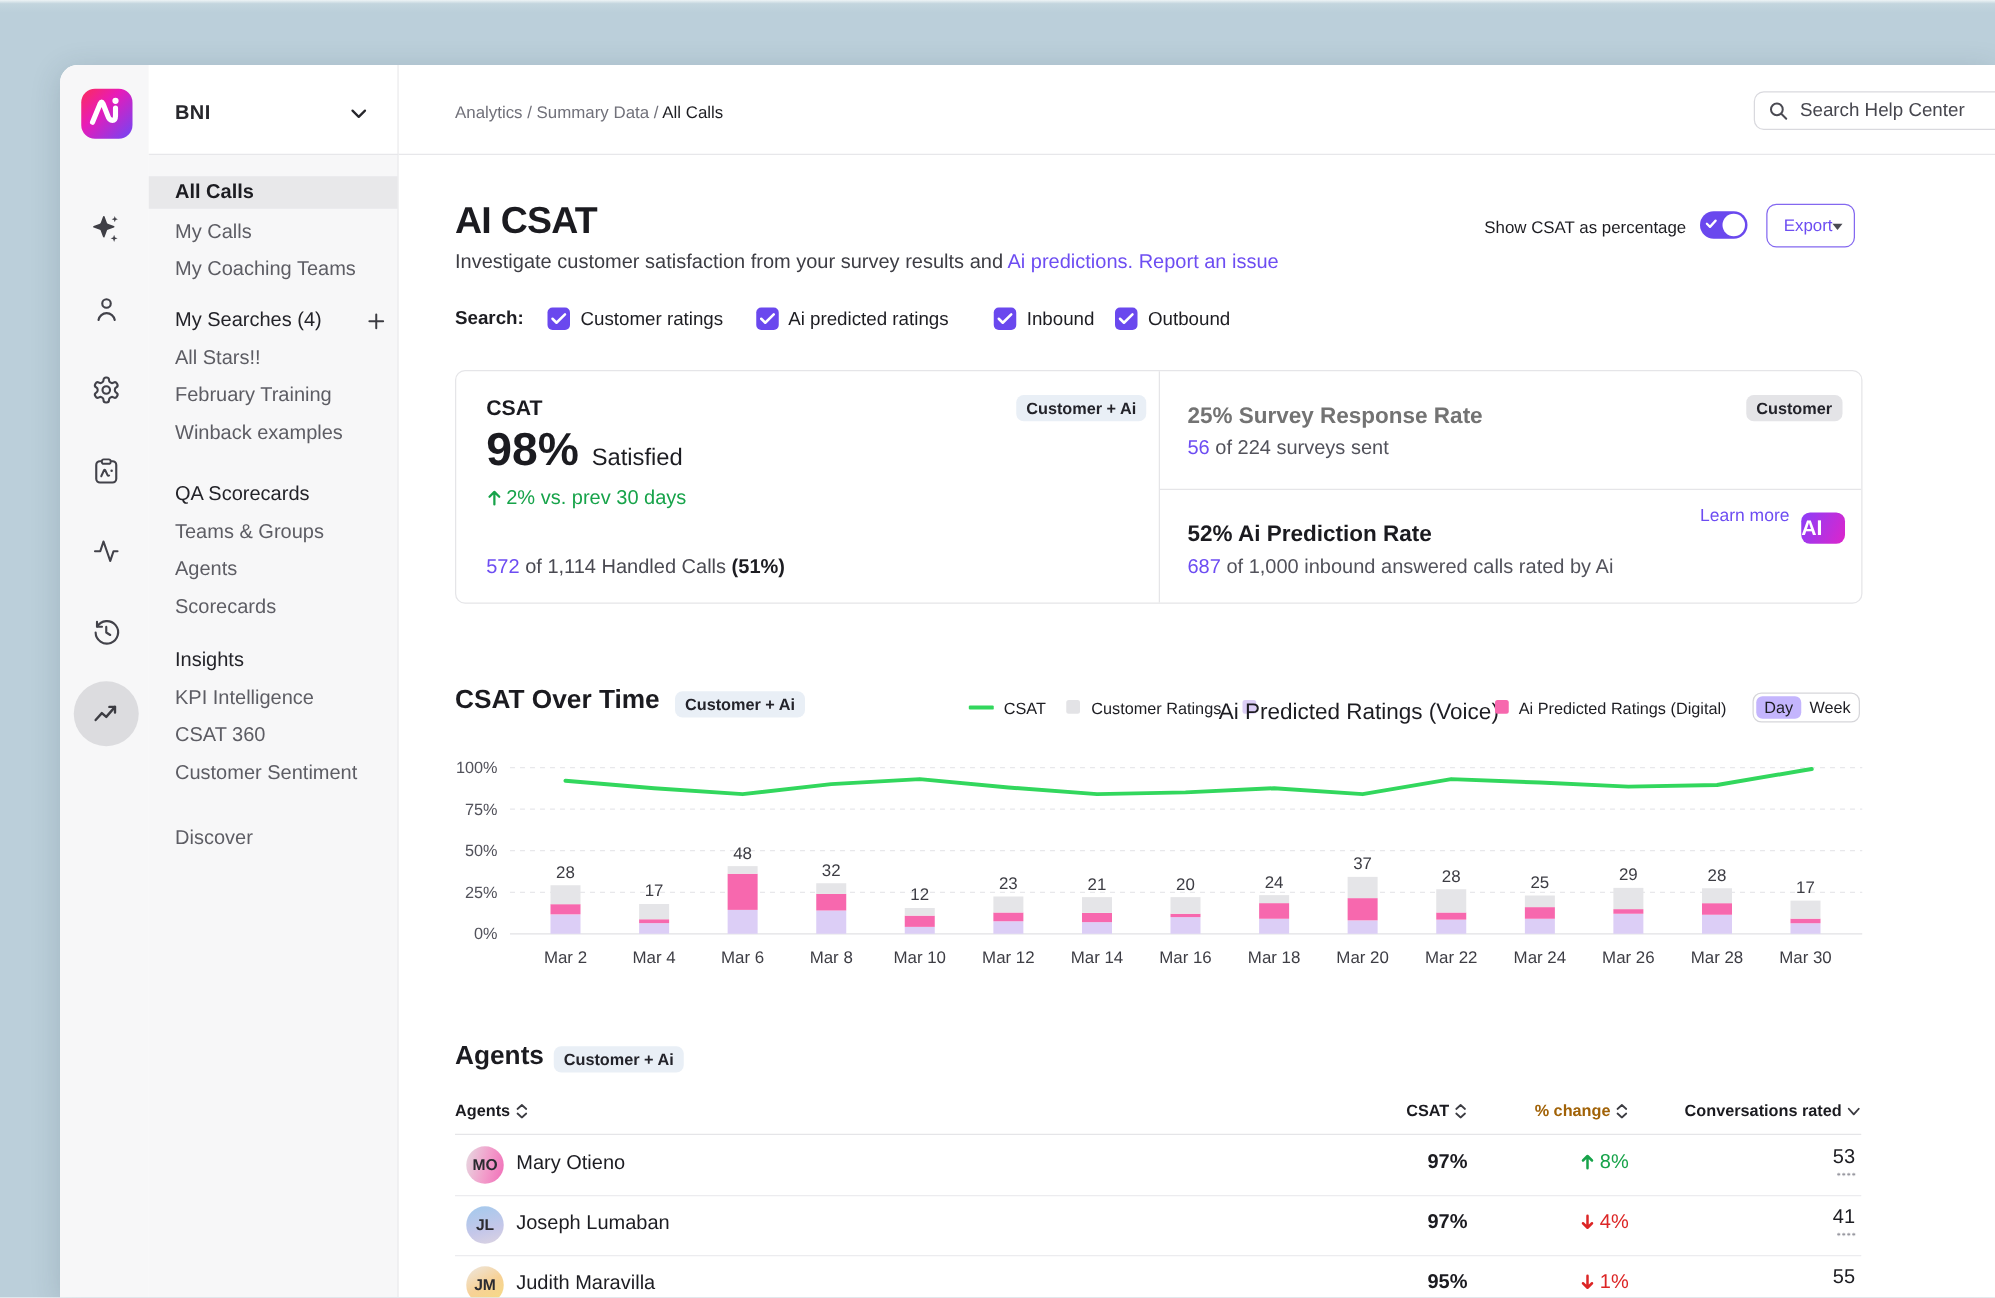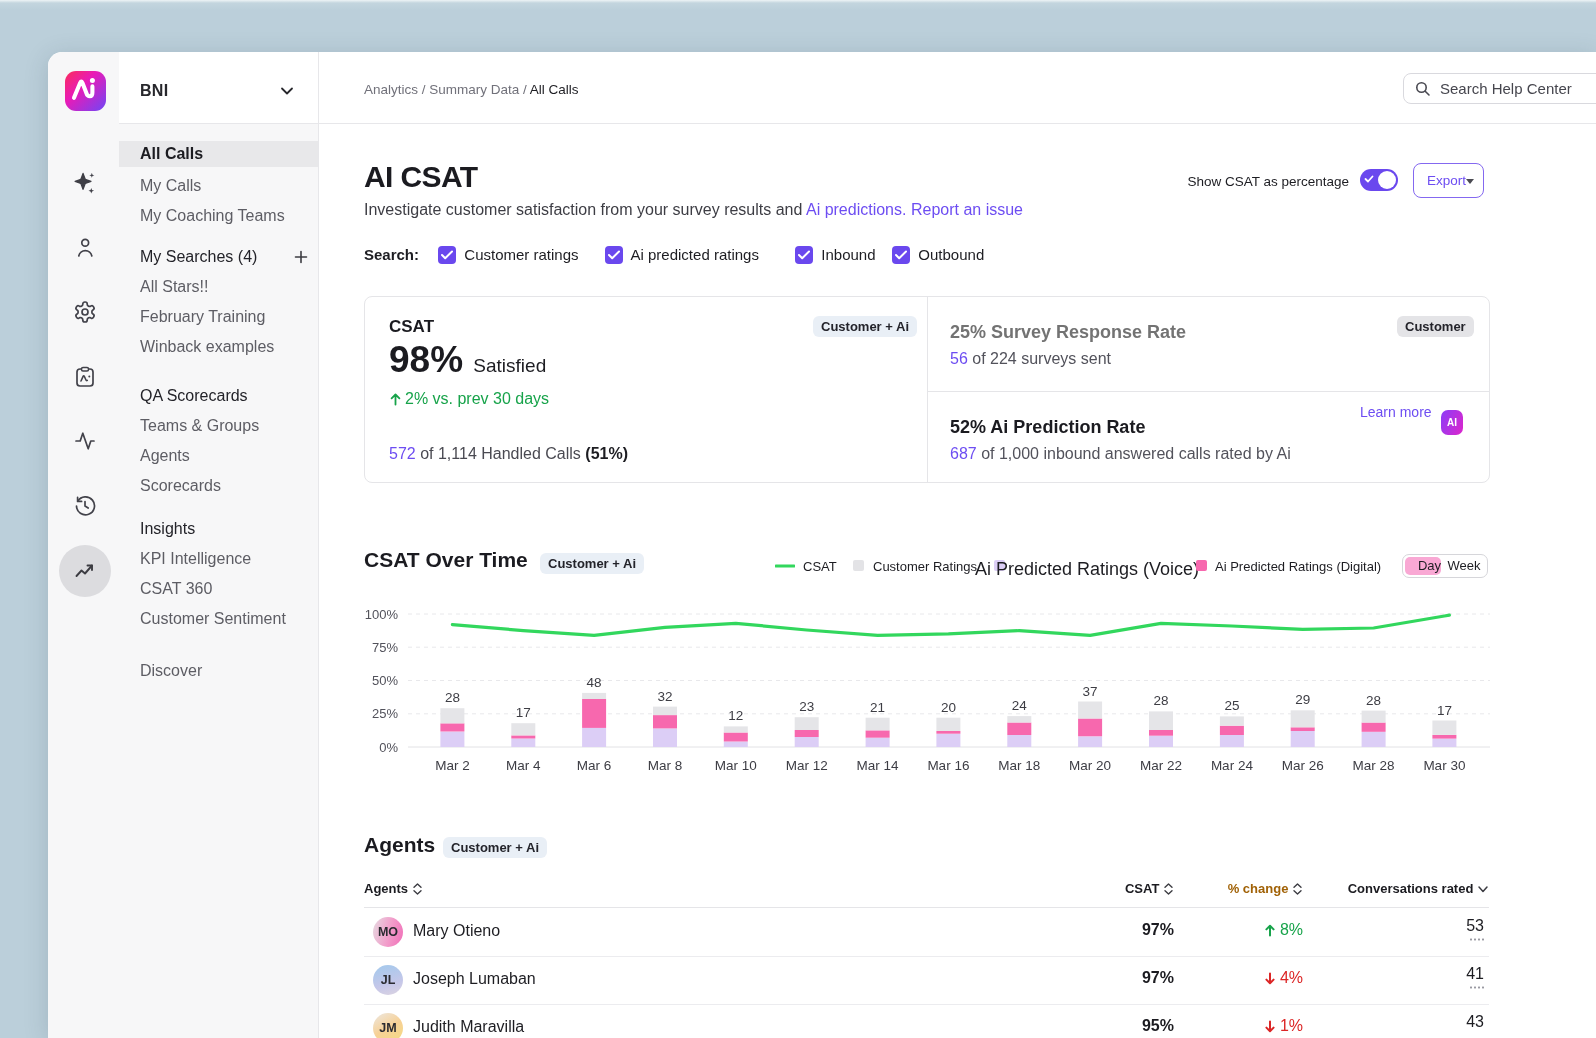--- a/index.html
+++ b/index.html
@@ -177,39 +177,39 @@
           <path d="M6.5 12.5V2.5M2.6 6.4L6.5 2.5l3.9 3.9" fill="none" stroke="#17a34a" stroke-width="1.8" stroke-linecap="round" stroke-linejoin="round"></path>
         </svg>2% vs. prev 30 days</div>
     <div class="abs" style="left:341px;top:393px;font-size:16px;color:#4a4a52"><span style="color:#6d4df2">572</span> of 1,114 Handled Calls <b style="color:#1d1d22">(51%)</b></div>
 
     <div class="abs" style="left:902px;top:270px;font-size:18px;font-weight:700;color:#737373">25% Survey Response Rate</div>
     <div class="abs badge gray" style="left:1349px;top:264px">Customer</div>
     <div class="abs" style="left:902px;top:298px;font-size:16px;color:#52525b"><span style="color:#6d4df2">56</span> of 224 surveys sent</div>
 
     <div class="abs" style="left:902px;top:365px;font-size:18px;font-weight:700;color:#1b1b20">52% Ai Prediction Rate</div>
     <div class="abs" style="left:1312px;top:352px;font-size:14px;color:#6d4df2">Learn more</div>
-    <div class="abs" style="left:1393px;top:358px;width:22px;height:25px;border-radius:7px;background:linear-gradient(115deg,#8b3ef8,#dd25cb);color:#fff;font-size:10px;font-weight:700;text-align:center;line-height:25px">AI</div>
+    <div class="abs" style="left:1393px;top:358px;width:35px;height:25px;border-radius:7px;background:linear-gradient(115deg,#8b3ef8,#dd25cb);color:#fff;font-size:17px;font-weight:700;text-align:left;line-height:25px">AI</div>
     <div class="abs" style="left:902px;top:393px;font-size:16px;color:#52525b"><span style="color:#6d4df2">687</span> of 1,000 inbound answered calls rated by Ai</div>
   </div>
 
   <div class="ot-title">CSAT Over Time</div>
   <div id="legend">
     <div class="abs badge" style="left:492px;top:501px">Customer + Ai</div>
     <svg class="abs" style="left:727px;top:510px" width="20" height="8" viewBox="0 0 20 8">
         <path d="M1 4h18" stroke="#32d75d" stroke-width="3.2" stroke-linecap="round"></path>
       </svg>
     <div class="abs" style="left:755px;top:507px;font-size:13px;color:#1d1d22">CSAT</div>
     <div class="abs" style="left:805px;top:508px;width:11px;height:11px;background:#e3e3e6;border-radius:2px"></div>
     <div class="abs" style="left:825px;top:507px;font-size:13px;color:#1d1d22">Customer Ratings</div>
     <div class="abs" style="left:946px;top:508px;width:11px;height:11px;background:#dccef6;border-radius:2px"></div>
     <div class="abs" style="left:927px;top:507px;font-size:18px;color:#1d1d22">Ai Predicted Ratings (Voice)</div>
     <div class="abs" style="left:1148px;top:508px;width:11px;height:11px;background:#f768ae;border-radius:2px"></div>
     <div class="abs" style="left:1167px;top:507px;font-size:13px;color:#1d1d22">Ai Predicted Ratings (Digital)</div>
     <div class="abs" style="left:1354px;top:502px;width:86px;height:24px;border:1px solid #d6d6da;border-radius:7px;background:#fff;font-size:13px;color:#1d1d22">
-      <div class="abs" style="left:2px;top:2px;width:36px;height:18px;background:#f9a8d4;border-radius:5px;text-align:right;line-height:18px">Day</div>
+      <div class="abs" style="left:2px;top:2px;width:36px;height:18px;background:#c4b5fd;border-radius:5px;text-align:center;line-height:18px">Day</div>
       <div class="abs" style="left:38px;top:2px;width:46px;height:18px;text-align:center;line-height:18px">Week</div>
     </div>
   </div>
   <div id="chart">
       <svg class="abs" style="left:316px;top:548px" width="1126" height="185" viewBox="0 0 1126 185">
 <line x1="44" y1="14.0" x2="1126" y2="14.0" stroke="#e8e8eb" stroke-width="1" stroke-dasharray="4,4"></line>
 <line x1="44" y1="47.2" x2="1126" y2="47.2" stroke="#e8e8eb" stroke-width="1" stroke-dasharray="4,4"></line>
 <line x1="44" y1="80.5" x2="1126" y2="80.5" stroke="#e8e8eb" stroke-width="1" stroke-dasharray="4,4"></line>
 <line x1="44" y1="113.8" x2="1126" y2="113.8" stroke="#e8e8eb" stroke-width="1" stroke-dasharray="4,4"></line>
 <line x1="44" y1="147.0" x2="1126" y2="147.0" stroke="#e2e2e5" stroke-width="1"></line>
@@ -333,15 +333,15 @@
         </svg>4%</div>
     <div class="abs" style="left:1336px;top:913px;width:100px;text-align:right;font-size:16px;color:#1d1d22">41</div>
     <div class="abs" style="left:1421px;top:934px;width:16px;height:3px;background-image:radial-gradient(circle,#9a9aa2 1px,transparent 1.2px);background-size:4px 3px"></div>
 
     <div class="abs" style="left:325px;top:961px;width:30px;height:30px;border-radius:50%;background:linear-gradient(150deg,#eee4d6 8%,#f7d196 50%,#f5da85 92%);font-size:12.5px;font-weight:700;color:#2b2b31;text-align:center;line-height:30px">JM</div>
     <div class="abs" style="left:365px;top:966px;font-size:16px;color:#1d1d22">Judith Maravilla</div>
     <div class="abs" style="left:1026px;top:965px;width:100px;text-align:right;font-size:16px;font-weight:700;color:#1b1b20">95%</div>
     <div class="abs" style="left:1155px;top:965px;width:100px;text-align:right;font-size:16px;color:#dc2626"><svg width="12" height="13" viewBox="0 0 12 13" style="vertical-align:-1.5px;margin-right:4px">
           <path d="M6 1.5V11M2.4 7.6L6 11.2l3.6-3.6" fill="none" stroke="#dc2626" stroke-width="2" stroke-linecap="round" stroke-linejoin="round"></path>
         </svg>1%</div>
-    <div class="abs" style="left:1336px;top:961px;width:100px;text-align:right;font-size:16px;color:#1d1d22">43</div>
+    <div class="abs" style="left:1336px;top:961px;width:100px;text-align:right;font-size:16px;color:#1d1d22">55</div>
   </div>
 </div>
 
 </body></html>

